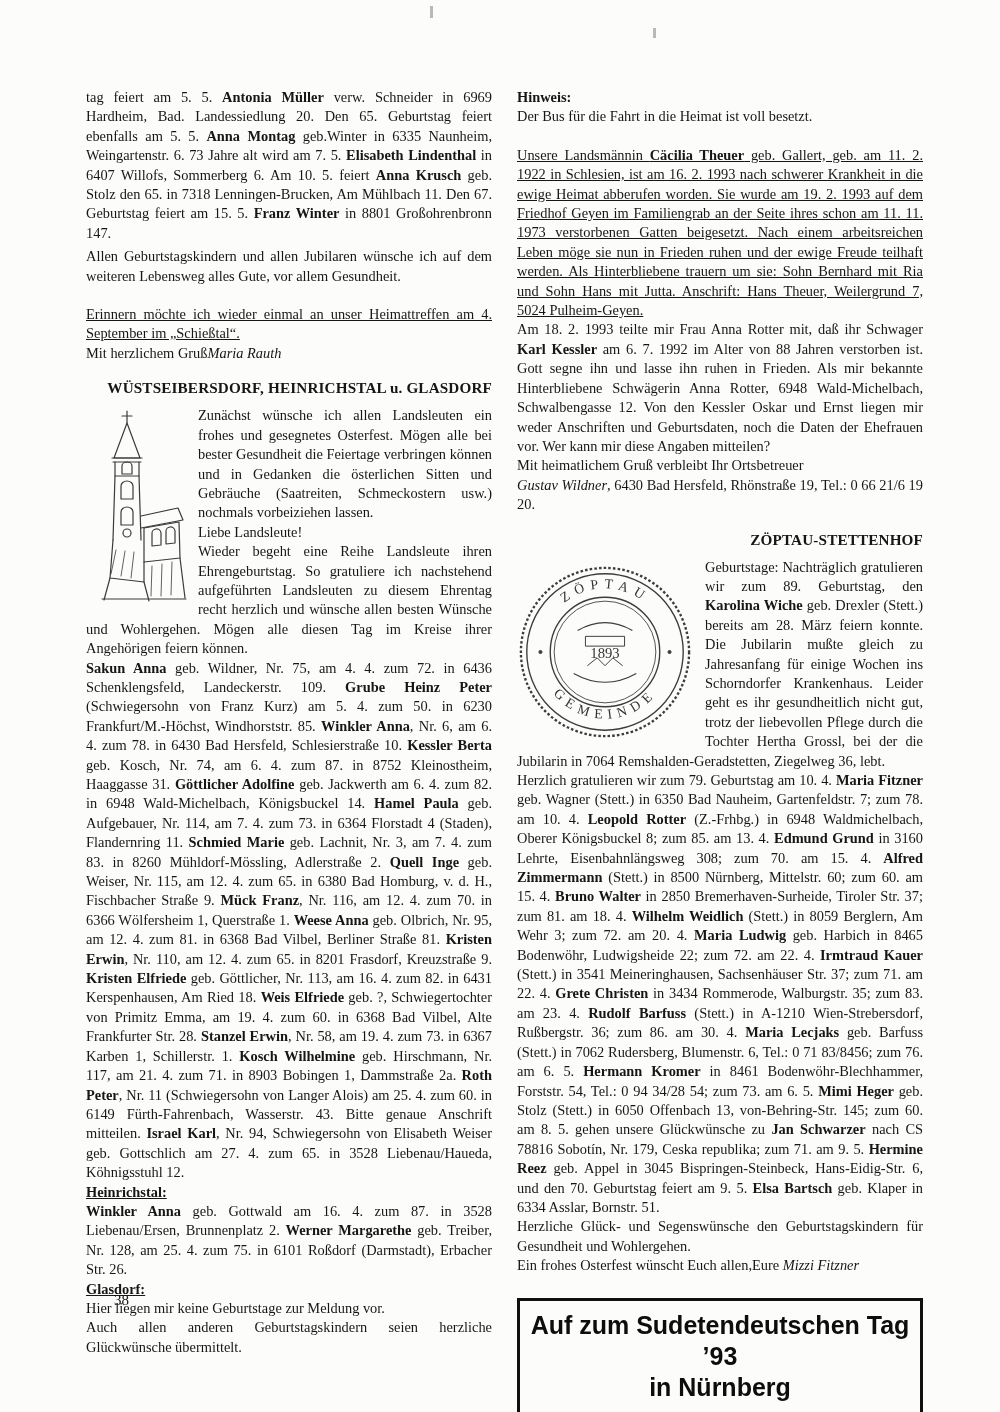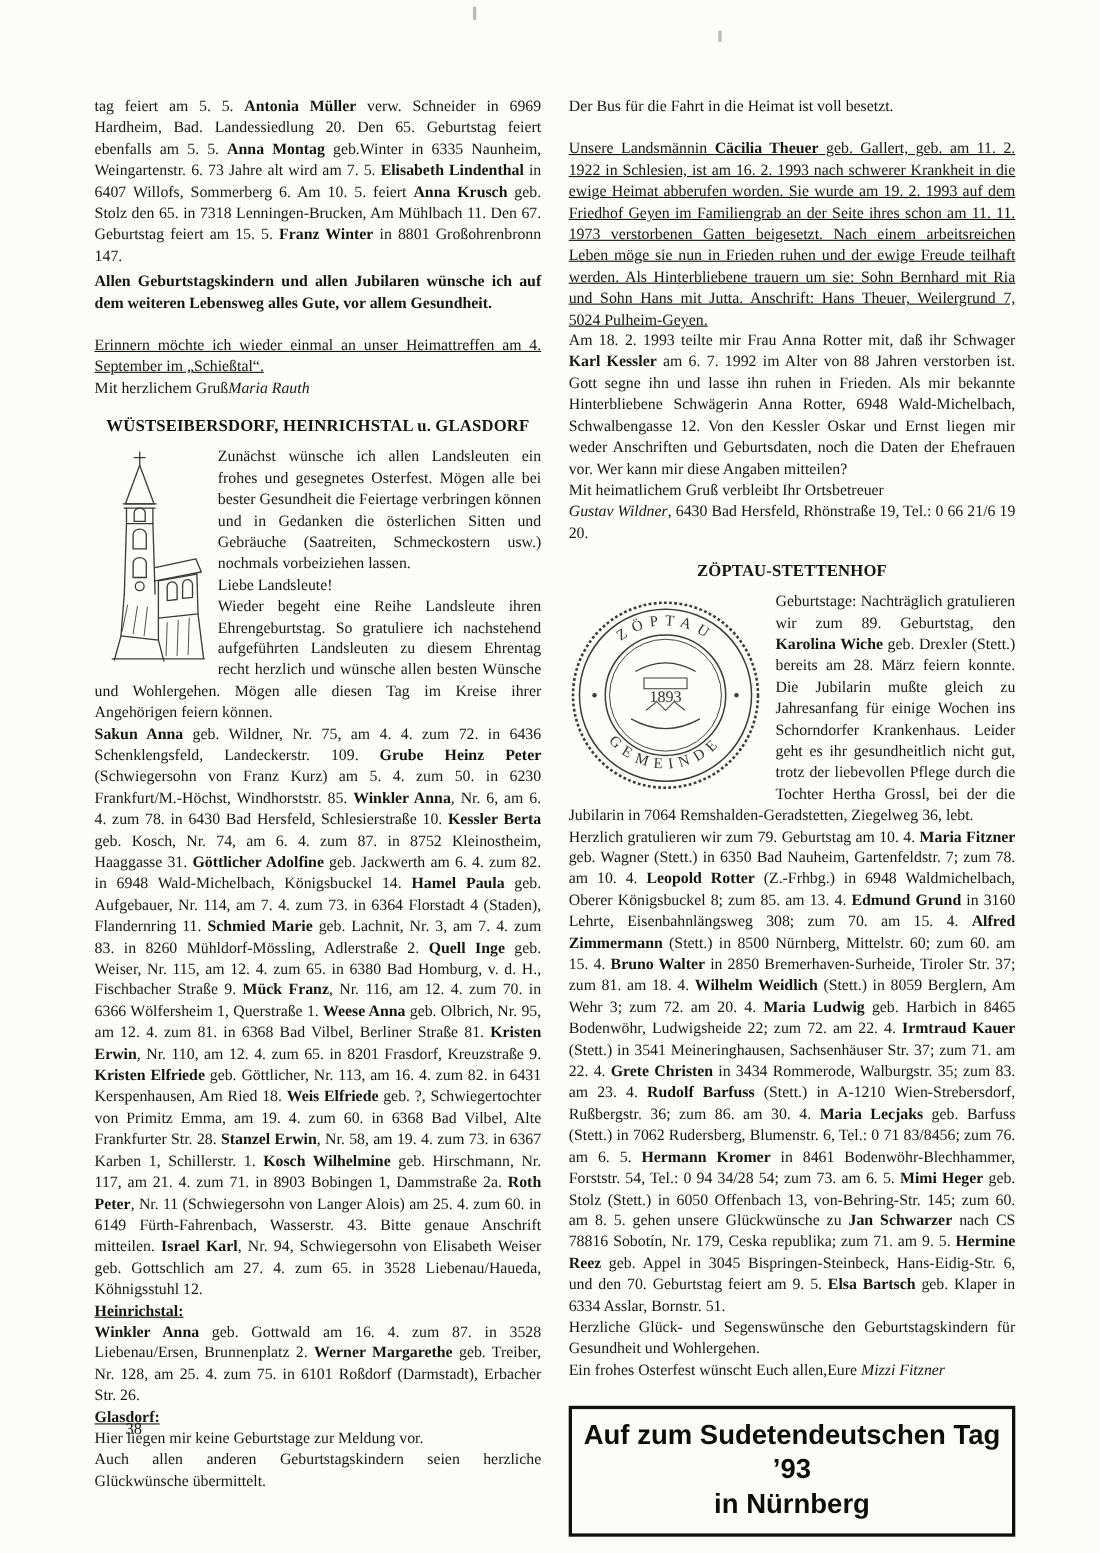--- a/index.html
+++ b/index.html
@@ -18,31 +18,31 @@
 
   .columns { display: flex; gap: 25px; align-items: flex-start; }
   .col { width: 406px; flex: 0 0 406px; }
 
   p {
     margin: 0;
     font-size: 14.4px;
     line-height: 19.4px;
     text-align: justify;
   }
-  .mt-s { margin-top: 4px; font-weight: bold; }
+  .mt-s { margin-top: 4px; }
   .mt-l { margin-top: 19px; text-decoration: underline; }
 
   .sig {
     display: flex; 
     font-size: 14.4px; line-height: 19.4px;
   }
   .italic { font-style: italic; }
 
   .sectitle {
-    font-size: 15.2px; font-weight: bold; text-align: center;
+    font-size: 15.2px; font-weight: bold; text-align: right;
     margin: 16px 0 9px; letter-spacing: 0.15px;
   }
   .subhead { font-size: 14.4px; line-height: 19.4px; font-weight: bold; margin: 0; }
 
   .flow::after { content: ""; display: block; clear: both; }
   .church { float: left; width: 102px; height: 196px; margin: 2px 10px 2px 0; }
   .seal   { float: left; width: 176px; height: 180px; margin: 4px 12px 2px 0; }
   .church svg, .seal svg { display: block; width: 100%; height: 100%; }
 
   .banner {
@@ -111,20 +111,21 @@
 
       <h3 class="subhead mt-l">Heinrichstal:</h3>
       <p><b>Winkler Anna</b> geb. Gottwald am 16. 4. zum 87. in 3528 Liebenau/Ersen, Brunnenplatz 2. <b>Werner Margarethe</b> geb. Treiber, Nr. 128, am 25. 4. zum 75. in 6101 Roßdorf (Darmstadt), Erbacher Str. 26.</p>
 
       <h3 class="subhead mt-l">Glasdorf:</h3>
       <p>Hier liegen mir keine Geburtstage zur Meldung vor.</p>
       <p>Auch allen anderen Geburtstagskindern seien herzliche Glückwünsche übermittelt.</p>
     </section>
 
     <section class="col">
+      <h3 class="subhead">Hinweis:</h3>
       <p>Der Bus für die Fahrt in die Heimat ist voll besetzt.</p>
 
       <p class="mt-l">Unsere Landsmännin <b>Cäcilia Theuer</b> geb. Gallert, geb. am 11. 2. 1922 in Schlesien, ist am 16. 2. 1993 nach schwerer Krankheit in die ewige Heimat abberufen worden. Sie wurde am 19. 2. 1993 auf dem Friedhof Geyen im Familiengrab an der Seite ihres schon am 11. 11. 1973 verstorbenen Gatten beigesetzt. Nach einem arbeitsreichen Leben möge sie nun in Frieden ruhen und der ewige Freude teilhaft werden. Als Hinterbliebene trauern um sie: Sohn Bernhard mit Ria und Sohn Hans mit Jutta. Anschrift: Hans Theuer, Weilergrund 7, 5024 Pulheim-Geyen.</p>
       <p>Am 18. 2. 1993 teilte mir Frau Anna Rotter mit, daß ihr Schwager <b>Karl Kessler</b> am 6. 7. 1992 im Alter von 88 Jahren verstorben ist. Gott segne ihn und lasse ihn ruhen in Frieden. Als mir bekannte Hinterbliebene Schwägerin Anna Rotter, 6948 Wald-Michelbach, Schwalbengasse 12. Von den Kessler Oskar und Ernst liegen mir weder Anschriften und Geburtsdaten, noch die Daten der Ehefrauen vor. Wer kann mir diese Angaben mitteilen?</p>
       <p>Mit heimatlichem Gruß verbleibt Ihr Ortsbetreuer</p>
       <p><i>Gustav Wildner</i>, 6430 Bad Hersfeld, Rhönstraße 19, Tel.: 0 66 21/6 19 20.</p>
 
       <h2 class="sectitle">ZÖPTAU-STETTENHOF</h2>
 
       <div class="flow">

